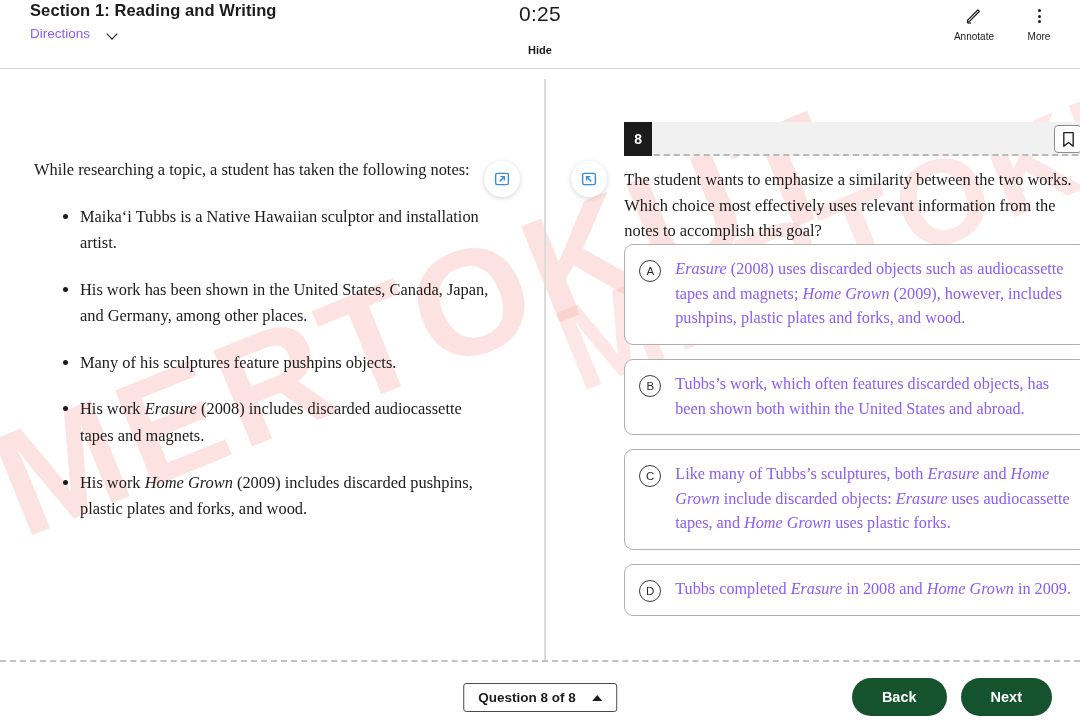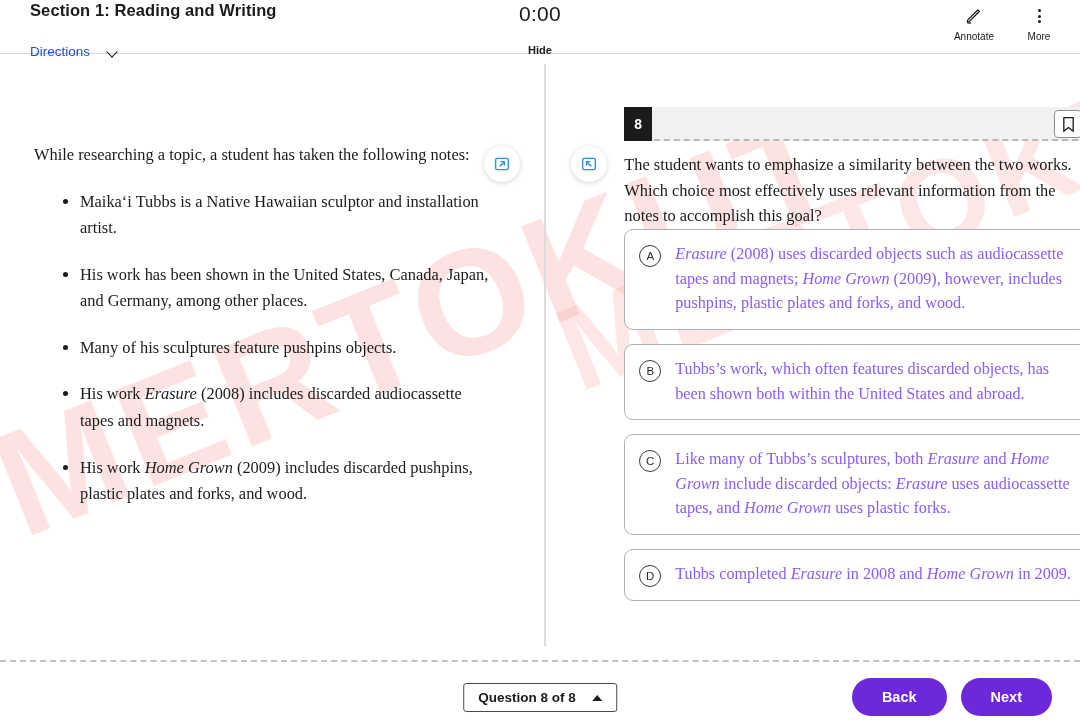--- a/index.html
+++ b/index.html
@@ -41,41 +41,41 @@
   .watermark.wm2 {
     top: 60px;
     left: 520px;
     font-size: 120px;
     opacity: 0.26;
   }
 
   
   .topbar {
     position: relative;
-    height: 54px;
+    height: 69px;
     border-bottom: 1px solid #d4d4d4;
     z-index: 10;
     background: transparent;
   }
   .tb-left {
     position: absolute;
     left: 30px;
     top: 0px;
   }
   .section-title {
     font-size: 16.5px;
     font-weight: 700;
     color: #1b1b1b;
     letter-spacing: .1px;
     margin-top: 1px;
   }
   .directions {
-    margin-top: 24px;
+    margin-top: 6px;
     font-size: 13.5px;
-    color: #1d4ed8;
+    color: #8b5cf6;
     display: flex;
     align-items: center;
     gap: 18px;
     cursor: pointer;
     width: max-content;
   }
   .chev-down {
     width: 11px; height: 7px;
     position: relative;
   }
@@ -323,21 +323,21 @@
     border-bottom: 6px solid #1b1b1b;
   }
   .nav-btns {
     position: absolute;
     right: 28px;
     top: 16px;
     display: flex;
     gap: 14px;
   }
   .pill {
-    background: #6d28d9;
+    background: #14532d;
     color: #ffffff;
     border: none;
     border-radius: 22px;
     font-family: "Liberation Sans", sans-serif;
     font-size: 14.5px;
     font-weight: 700;
     padding: 0 30px;
     height: 38px;
     cursor: pointer;
   }
@@ -354,21 +354,21 @@
 
     <div class="tb-left">
       <div class="section-title">Section 1: Reading and Writing</div>
       <div class="directions">
         <span>Directions</span>
         <span class="chev-down"></span>
       </div>
     </div>
 
     <div class="tb-center">
-      <div class="timer">0:00</div>
+      <div class="timer">0:25</div>
       <div class="hide-btn">Hide</div>
     </div>
 
     <div class="tb-right">
       <div class="tool">
         <svg class="pencil-icon" viewBox="0 0 24 24">
           <path d="M4 19.5 L6.2 18.8 L18.4 6.6 L16.6 4.8 L4.4 17 Z" fill="none" stroke="#1b1b1b" stroke-width="1.5" stroke-linejoin="round"></path>
           <line x1="4" y1="20.4" x2="8.5" y2="20.4" stroke="#1b1b1b" stroke-width="1.5"></line>
         </svg>
         <span class="tool-label">Annotate</span>

